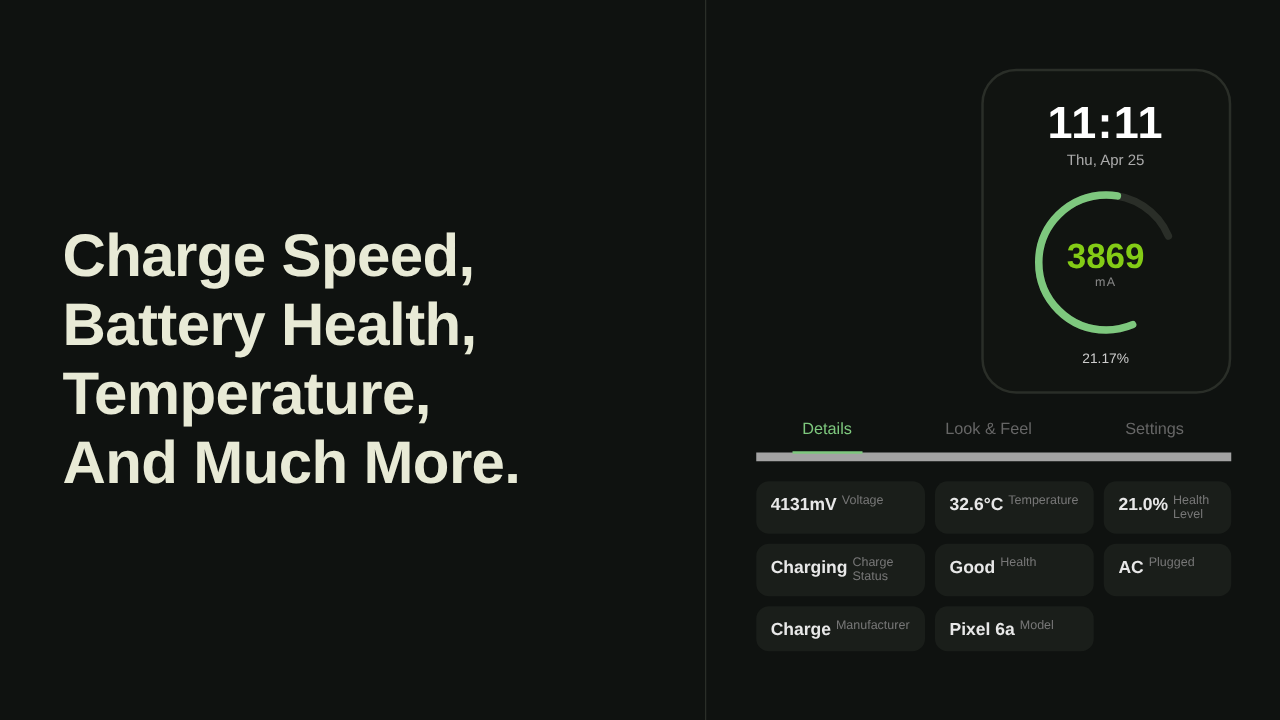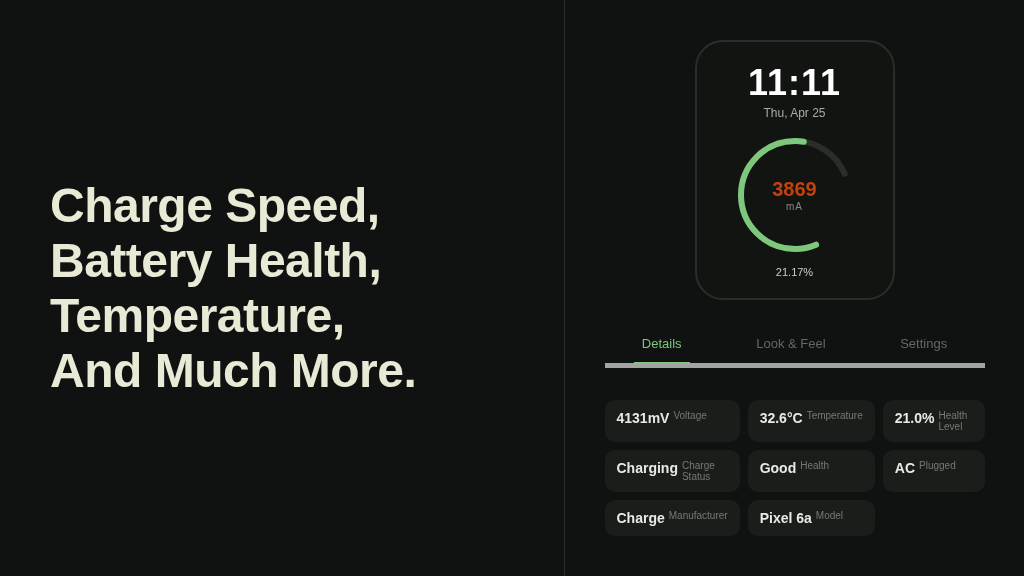--- a/index.html
+++ b/index.html
@@ -36,22 +36,22 @@
       align-items: center;
       justify-content: center;
       padding: 20px 30px;
       border-left: 1px solid #2a2e28;
     }
 
     .phone-content {
       width: 380px;
       display: flex;
       flex-direction: column;
-      align-items: center;
-      gap: 32px;
+      align-items: flex-end;
+      gap: 16px;
     }
 
     
     .phone-mockup {
       width: 200px;
       background: #111411;
       border-radius: 28px;
       border: 2px solid #2a2e28;
       padding: 20px 16px 20px;
       display: flex;
@@ -91,43 +91,43 @@
 
     .gauge-center {
       display: flex;
       flex-direction: column;
       align-items: center;
       justify-content: center;
       z-index: 1;
     }
 
     .gauge-value {
-      font-size: 20px;
+      font-size: 28px;
       font-weight: 700;
-      color: #c2410c;
+      color: #84cc16;
     }
 
     .gauge-unit {
       font-size: 10px;
       color: #888888;
       letter-spacing: 1px;
     }
 
     .phone-percent {
       font-size: 11px;
       color: #cccccc;
       margin-top: -4px;
     }
 
     
     .tabs-bar {
       width: 100%;
       display: flex;
       justify-content: space-around;
-      border-bottom: 5px solid #a3a3a3;
+      border-bottom: 7px solid #a3a3a3;
       padding-bottom: 8px;
     }
 
     .tab-item {
       font-size: 13px;
       color: #666;
       cursor: pointer;
       padding: 4px 8px;
     }
 

